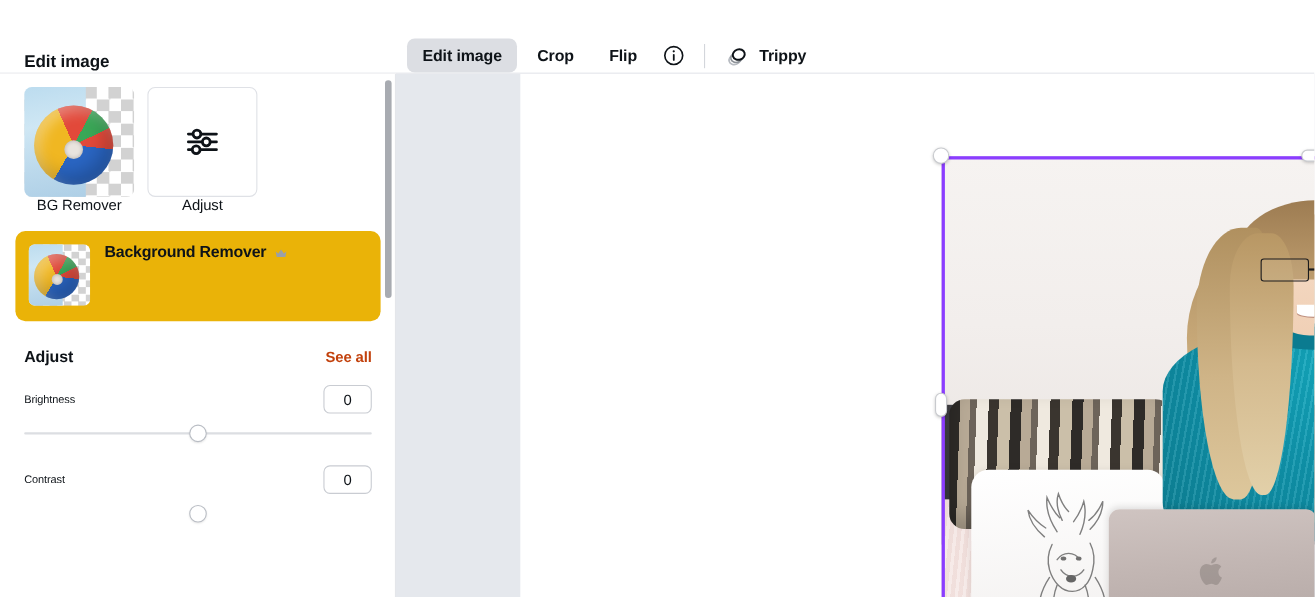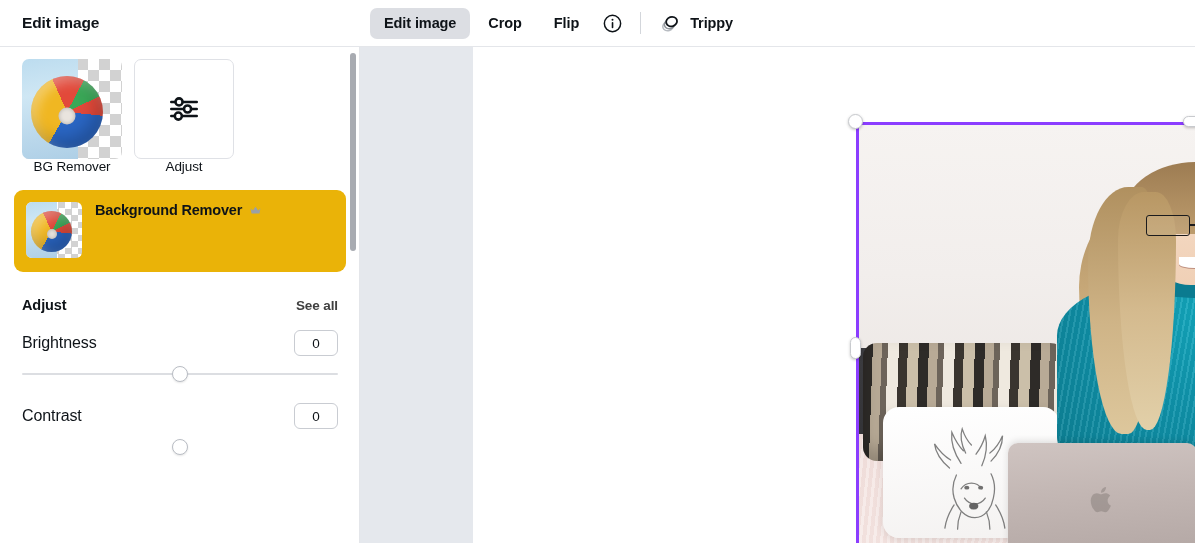--- a/index.html
+++ b/index.html
@@ -6,21 +6,21 @@
   html, body {
     width: 1195px; height: 543px;
     overflow: hidden;
     font-family: "Liberation Sans", sans-serif;
     background: #ffffff;
     color: #0e1318;
   }
   .app { position: relative; width: 1195px; height: 543px; display: flex; flex-direction: column; }
 
   
-  .topbar { height: 46px; display: flex; align-items: center; flex: 0 0 46px; background:#fff; }
+  .topbar { height: 46px; display: flex; align-items: flex-end; flex: 0 0 46px; background:#fff;margin-top:20px; }
   .topbar-left {
     width: 360px; display: flex; align-items: center; padding-left: 22px;
     border-right: 0px solid transparent;
   }
   .panel-title { font-size: 15.5px; font-weight: 700; letter-spacing: -0.1px; color:#0e1318; }
   .topbar-right { flex: 1; display: flex; align-items: center; gap: 4px; padding-left: 10px; }
 
   .tab {
     height: 31px; padding: 0 14px; border-radius: 7px;
     display: flex; align-items: center; justify-content: center;
@@ -119,25 +119,25 @@
   .promo-thumb .ball { left: 5px; top: 9px; width: 41px; height: 41px; }
   .promo-thumb .ball::after { width: 10px; height: 10px; }
   .promo-body { flex: 1; min-width: 0; }
   .promo-title-row { display: flex; align-items: center; gap: 7px; }
   .promo-title { font-size: 14.5px; font-weight: 700; color: #0e1318; letter-spacing:-.2px;}
   .promo-desc { font-size: 13.5px; line-height: 1.43; color: #3b4046; margin-top: 3px; letter-spacing:-.1px;}
 
   
   .adjust-head { display: flex; align-items: baseline; justify-content: space-between; margin-top: 25px; }
   .adjust-title { font-size: 14.5px; font-weight: 700; letter-spacing:-.1px;}
-  .see-all { font-size: 13.5px; font-weight: 700; color: #404040; cursor: pointer; letter-spacing:-.1px;}
+  .see-all { font-size: 13.5px; font-weight: 700; color: #c2410c; cursor: pointer; letter-spacing:-.1px;}
 
   .slider-row { margin-top: 17px; }
   .slider-top { display: flex; align-items: center; justify-content: space-between; }
-  .slider-name { font-size: 16px; color: #0e1318; letter-spacing:-.1px;}
+  .slider-name { font-size: 10px; color: #0e1318; letter-spacing:-.1px;}
   .value-box {
     width: 44px; height: 26px; border: 1px solid #c9ccd2; border-radius: 6px;
     display: flex; align-items: center; justify-content: center;
     font-size: 13.5px; color: #0e1318; background: #fff;
   }
   .track-wrap { position: relative; height: 24px; margin-top: 6px; }
   .track { position: absolute; left: 0; right: 0; top: 11px; height: 2px; background: #dcdee2; border-radius: 2px; }
   .knob {
     position: absolute; top: 4px; left: 50%; transform: translateX(-50%);
     width: 16px; height: 16px; border-radius: 50%; background: #fff;

